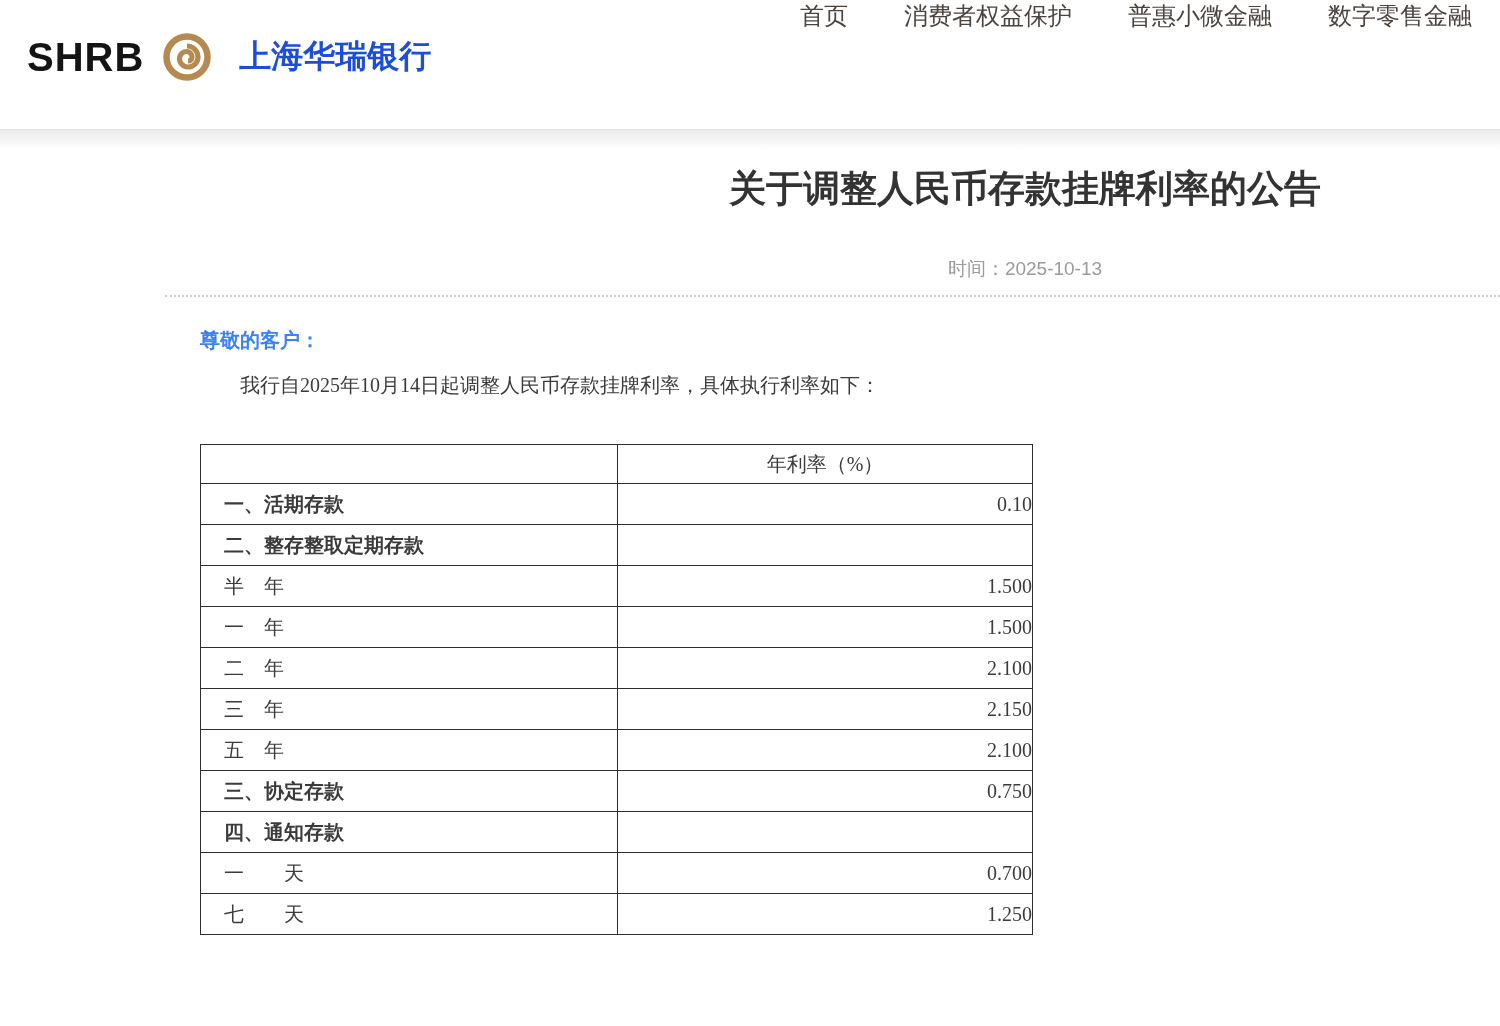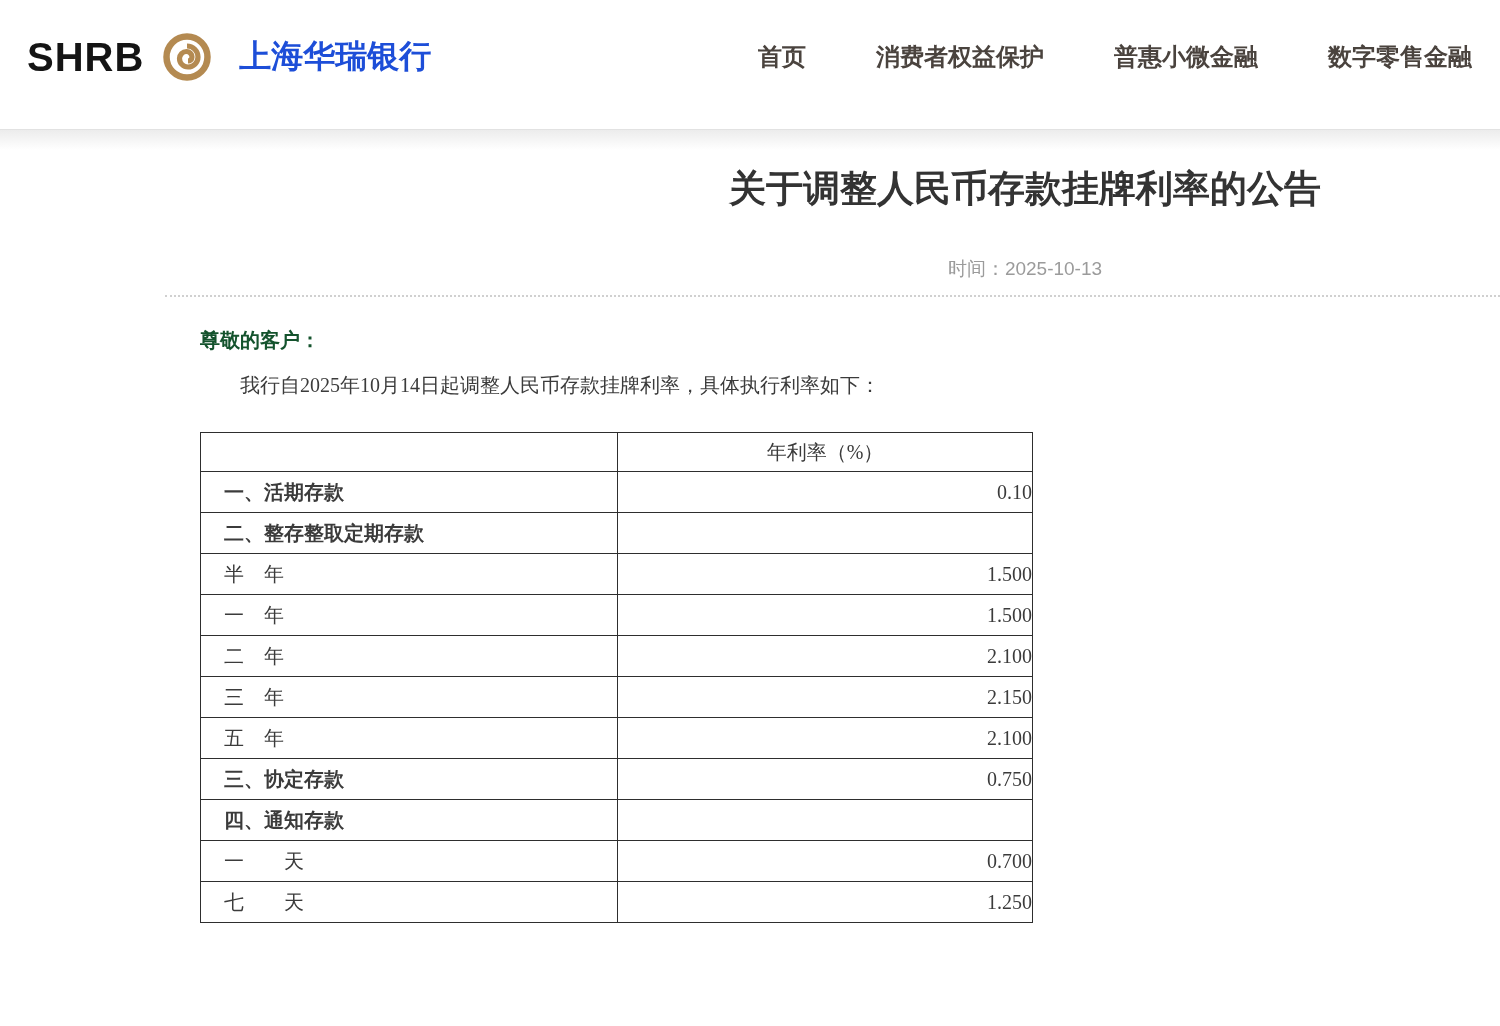--- a/index.html
+++ b/index.html
@@ -28,21 +28,21 @@
     font-size: 40px; font-weight: 800; color: #141414;
     letter-spacing: 1px; font-family: "Liberation Sans", sans-serif;
   }
   .logo-icon { margin-left: 19px; display: block; }
   .bankname {
     margin-left: 28px; font-family: "Liberation Serif", serif;
     font-weight: bold; font-size: 32px; color: #1d4ed8; white-space: nowrap;
   }
   .main-nav {
     position: absolute; right: 28px; top: 0; height: 114px;
-    display: flex; align-items: center; gap: 70px; font-weight: bold;
+    display: flex; align-items: flex-start; gap: 56px;
   }
   .nav-item {
     font-size: 24px; color: #4a433e; text-decoration: none;
     cursor: pointer; white-space: nowrap;
   }
 
   
   .page-title {
     position: absolute; top: 164px; left: 165px; width: 1720px;
     margin: 0; text-align: center;
@@ -55,31 +55,31 @@
   }
   .separator {
     position: absolute; top: 295px; left: 165px; width: 1335px; height: 0;
     border-top: 2px dotted #d0d0d0;
   }
 
   
   .greeting {
     position: absolute; top: 327px; left: 200px; margin: 0;
     font-family: "Liberation Serif", serif; font-size: 20px;
-    font-weight: bold; color: #14532d;
+    font-weight: bold; color: #3b82f6;
   }
   .intro {
     position: absolute; top: 372px; left: 200px; margin: 0;
     text-indent: 40px;
     font-family: "Liberation Serif", serif; font-size: 20px; color: #3b3b3b;
   }
 
   
   .rate-table {
-    position: absolute; top: 432px; left: 200px; width: 830px;
+    position: absolute; top: 444px; left: 200px; width: 830px;
     border-collapse: collapse; table-layout: fixed;
     font-family: "Liberation Serif", serif; color: #3b3b3b;
   }
   .rate-table th, .rate-table td {
     border: 1px solid #2e2e2e; font-size: 20px; font-weight: normal;
     height: 40px; padding: 0; overflow: hidden;
   }
   .rate-table thead th { height: 38px; }
   .col-item { width: 416px; }
   .col-rate { width: 414px; text-align: center; }

